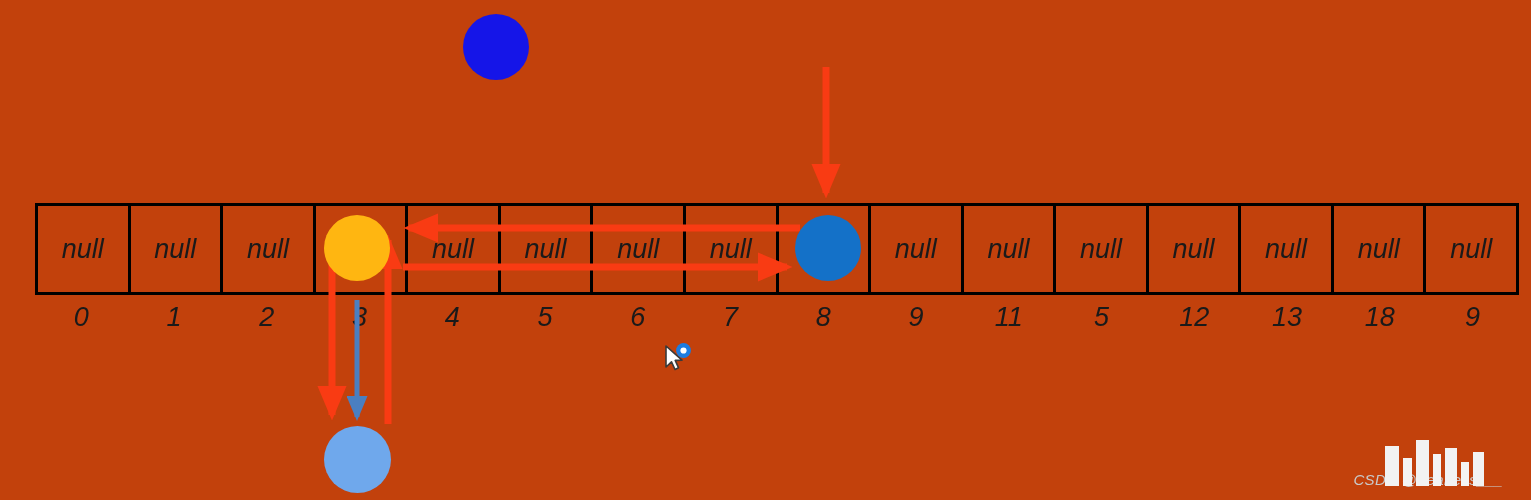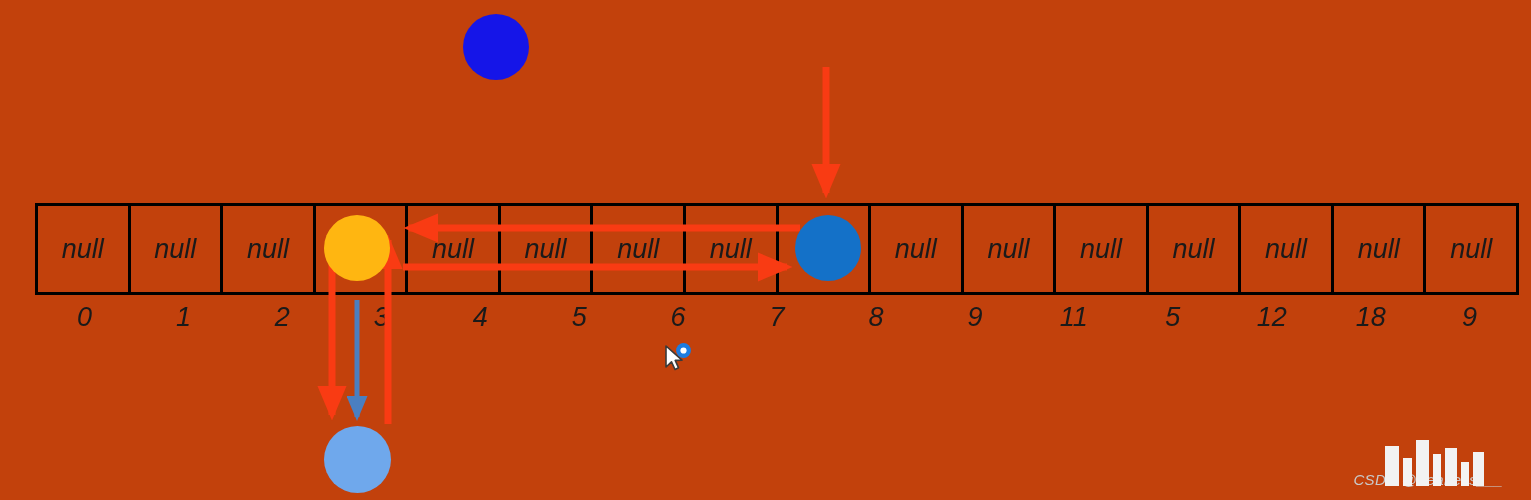--- a/index.html
+++ b/index.html
@@ -199,20 +199,21 @@
     <div class="index-item">3</div>
     <div class="index-item">4</div>
     <div class="index-item">5</div>
     <div class="index-item">6</div>
     <div class="index-item">7</div>
     <div class="index-item">8</div>
     <div class="index-item">9</div>
     <div class="index-item">11</div>
     <div class="index-item">5</div>
     <div class="index-item">12</div>
+    <div class="index-item">13</div>
     <div class="index-item">18</div>
     <div class="index-item">9</div>
   </div>
 
   <div class="node" id="node-orange"></div>
   <div class="node" id="node-blue-slot8"></div>
   <div class="node" id="node-lightblue"></div>
 
   <svg id="arrow-layer" viewBox="0 0 1531 500">
     <defs>

